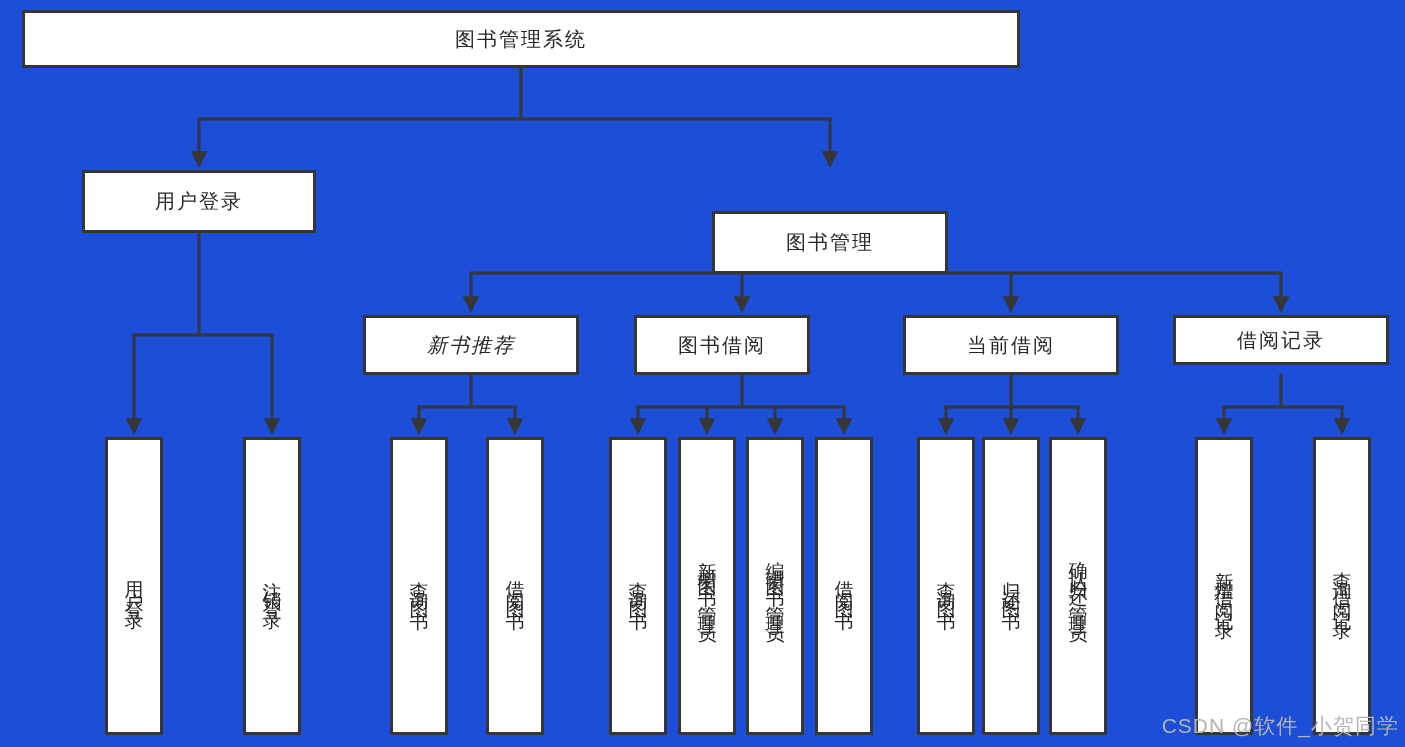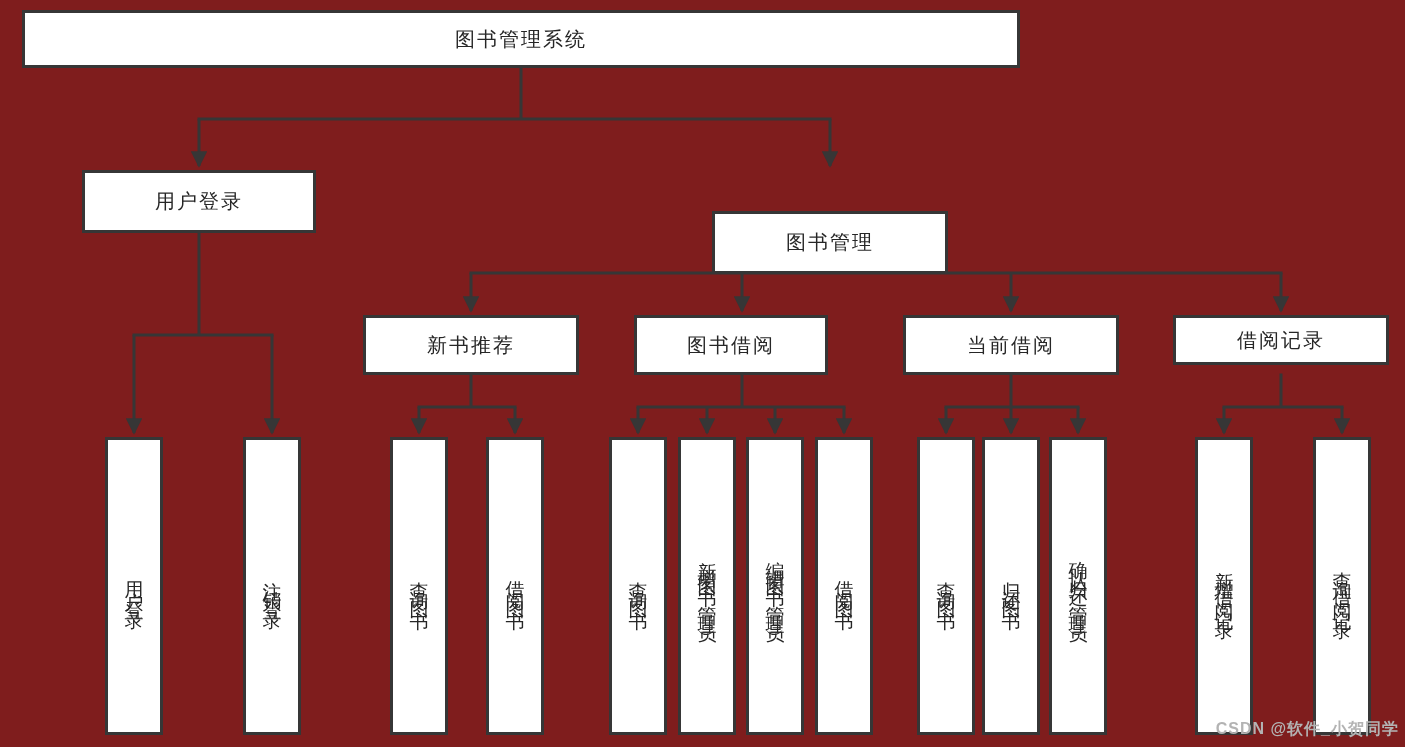--- a/index.html
+++ b/index.html
@@ -1,19 +1,19 @@
 <!DOCTYPE html>
 <html><head>
 <meta charset="utf-8">
 <style>
   html,body{margin:0;padding:0;background:#ffffff;}
   .stage{
     position:relative;
     width:1405px;height:747px;
-    background:#7f1d1d;
+    background:#1d4ed8;
     font-family:"Liberation Sans","DejaVu Sans",sans-serif;
     overflow:hidden;
   }
   svg.connectors{position:absolute;left:0;top:0;width:1405px;height:747px;z-index:1;}
   .node{
     position:absolute;
     box-sizing:border-box;
     background:#ffffff;
     border:3px solid #363636;
     display:flex;align-items:center;justify-content:center;
@@ -29,38 +29,37 @@
     writing-mode:vertical-rl;
     font-size:19px;
     letter-spacing:10px;
     white-space:normal;
   }
   .node.v.long .lbl{letter-spacing:9px;}
   
   .n-root  {left:22px;  top:10px;  width:998px; height:58px;}
   .n-l1a   {left:82px;  top:170px; width:234px; height:63px;}
   .n-l1b   {left:712px; top:170px; width:236px; height:63px;margin-top:41px;}
-  .n-l2a   {left:363px; top:315px; width:216px; height:60px;}
-  .n-l2b   {left:634px; top:315px; width:194px; height:60px;}
+  .n-l2a   {left:363px; top:315px; width:216px; height:60px;font-style:italic;}
+  .n-l2b   {left:634px; top:315px; width:176px; height:60px;}
   .n-l2c   {left:903px; top:315px; width:216px; height:60px;}
   .n-l2d   {left:1173px;top:315px; width:216px; height:50px;}
   .leaf    {top:437px;  width:58px; height:298px;}
   .n-g1a{left:105px;} .n-g1b{left:243px;}
   .n-g2a{left:390px;} .n-g2b{left:486px;}
   .n-g3a{left:609px;} .n-g3b{left:678px;} .n-g3c{left:746px;} .n-g3d{left:815px;}
   .n-g4a{left:917px;} .n-g4b{left:982px;} .n-g4c{left:1049px;}
   .n-g5a{left:1195px;} .n-g5b{left:1313px;}
   .watermark{
     position:absolute;
     right:6px;bottom:7px;
     color:#b3b3b3;
-    font-size:16px;
+    font-size:21px;
     letter-spacing:1px;
     z-index:3;
-    font-weight:bold;
   }
 </style>
 </head>
 <body>
 
 <div class="stage">
 
   <svg class="connectors" viewBox="0 0 1405 747" xmlns="http://www.w3.org/2000/svg">
     <defs>
       <marker id="arr" viewBox="0 0 10 10" refX="9" refY="5" markerWidth="5.5" markerHeight="5.5" orient="auto-start-reverse">

